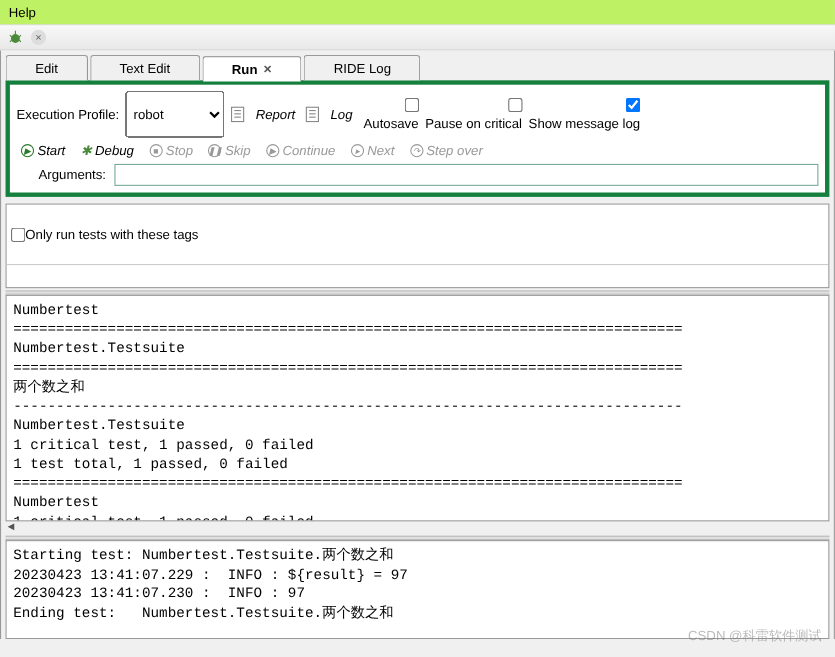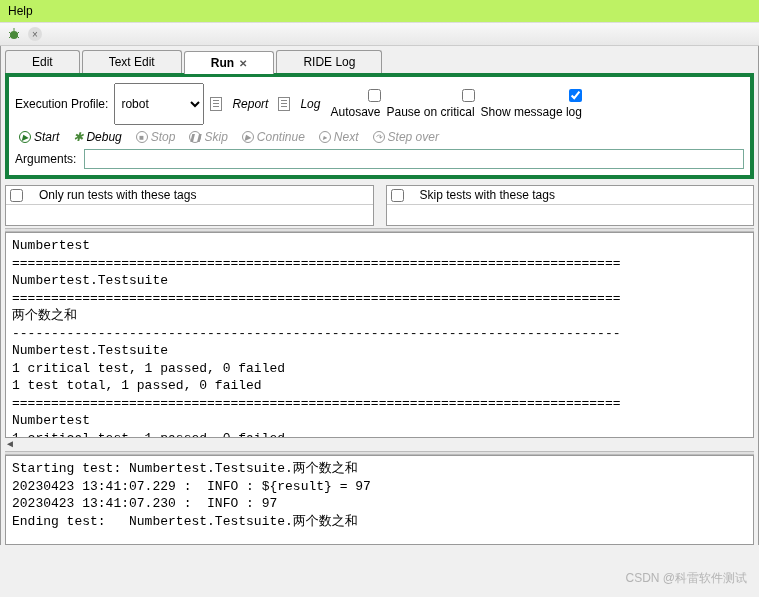--- a/index.html
+++ b/index.html
@@ -14,25 +14,25 @@
 .tab.active { background: #fff; font-weight: bold; position:relative; top:1px; }
 .tab-close { font-size:10px; color:#555; cursor:pointer; }
 .panel { background: #fff; border:4px solid #15803d; margin:0 4px 4px 4px; padding:4px 6px; }
 .row { display: flex; align-items: center; gap: 6px; padding: 2px 0; flex-wrap:wrap;}
 select { font-size:12px; padding:12px 2px; width:90px; }
 .chk { display:flex; align-items:flex-end; gap:3px;flex-direction:column; }
 .chk input { margin:0; }
 .btn { display:flex; align-items:center; gap:3px; padding:1px 4px; cursor:pointer;font-style:italic; }
 .btn.disabled { color:#999; }
 .circ-icon { width:12px; height:12px; border:1px solid currentColor; border-radius:50%; display:inline-flex;align-items:center;justify-content:center;font-size:8px; }
-.args-label { padding-right:2px; }
+.args-label { padding-right:2px;margin-left:20px; }
 .args-input { flex:1; border:1px solid #7a9; padding:2px; font-size:12px; }
 .tag-row { display:flex; gap:4px; }
 .tag-box { flex:1; border:1px solid #999; background:#fff; margin:2px 4px; }
-.tag-box .hdr { display:flex; align-items:center; gap:16px; padding:2px 4px; border-bottom:1px solid #ccc; }
+.tag-box .hdr { display:flex; align-items:center; gap:0; padding:20px 4px; border-bottom:1px solid #ccc; }
 .tag-box .body { height:20px; }
 .splitter { height:4px; background:#e0e0e0; border-top:1px solid #bbb; border-bottom:1px solid #bbb; margin:0 4px; cursor:row-resize;}
 .status-bar { background: linear-gradient(#c8e6c9,#a5d6a7); padding:3px 6px; font-size:12px; border:1px solid #7a7; margin:2px 4px 0 4px;}
 .status-bar span { margin-right:18px; }
 .console { background:#fff; border:1px solid #999; margin:0 4px; padding:4px 6px; font-family:"Courier New",monospace; font-size:13px; line-height:1.35; white-space:pre; overflow:hidden; }
 .console.upper { height:206px; }
 .console.lower { height:90px; }
 .scroll-hint { display:flex; padding:0 4px 2px 4px; }
 .scroll-hint .arrow { font-size:10px; color:#555; }
 .watermark { position:fixed; right:12px; bottom:10px; font-size:12px; color:rgba(120,120,120,0.5); font-family:"Microsoft YaHei",sans-serif; pointer-events:none; }
@@ -136,27 +136,20 @@
   </div>
 
   <div class="tag-row">
     <div class="tag-box">
       <div class="hdr">
           <input type="checkbox" style="">
           <span>Only run tests with these tags</span>
         </div>
       <div class="body"></div>
     </div>
-    <div class="tag-box">
-      <div class="hdr">
-          <input type="checkbox" style="">
-          <span>Skip tests with these tags</span>
-        </div>
-      <div class="body"></div>
-    </div>
   </div>
 
   <div class="splitter"></div>
 
 
   <div class="console upper">Numbertest
 ==============================================================================
 Numbertest.Testsuite
 ==============================================================================
 两个数之和

